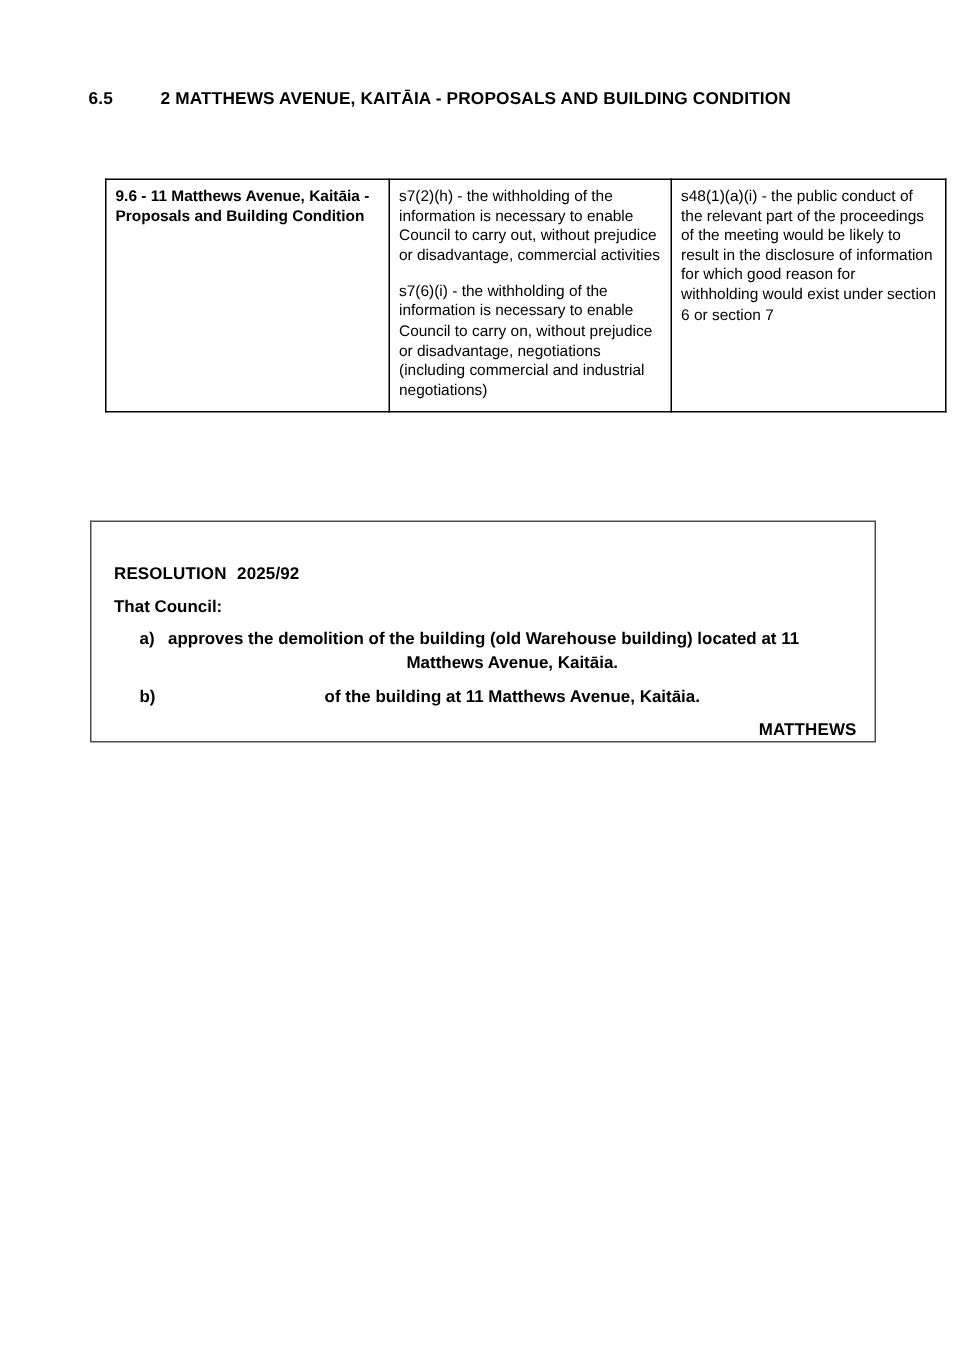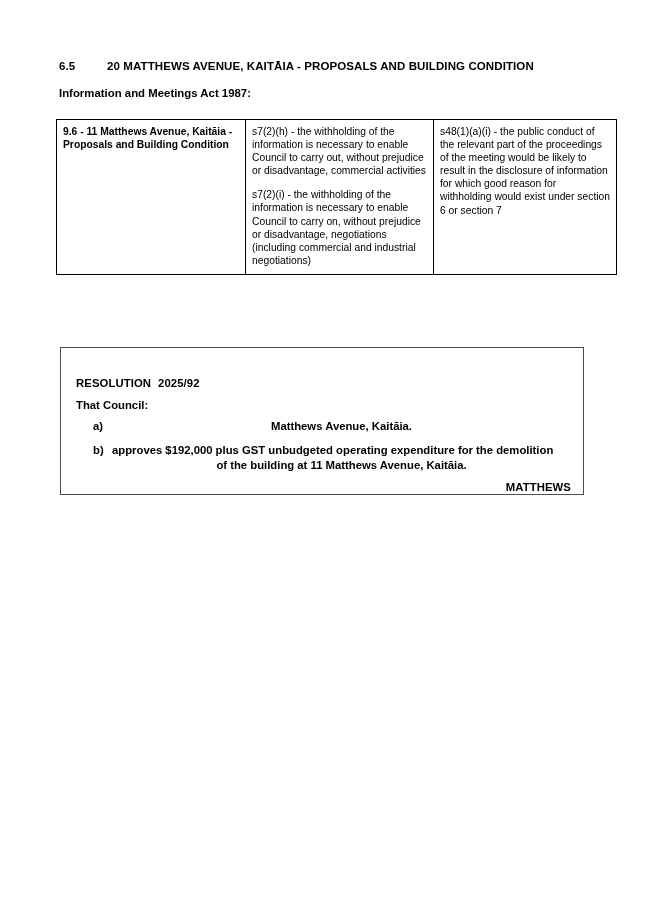--- a/index.html
+++ b/index.html
@@ -52,21 +52,21 @@
     text-align: justify;
     text-justify: inter-word;
   }
   .intro .lastline {
     text-align: left;
   }
 
   
   .grounds-table {
     position: absolute;
-    left: 56px;
+    left: 70px;
     top: 119px;
     width: 523px;
     border-collapse: collapse;
     table-layout: fixed;
   }
   .grounds-table td {
     border: 1px solid #000000;
     vertical-align: top;
     padding: 5px 6px 7px 6px;
     font-size: 10.3px;
@@ -145,55 +145,54 @@
     text-align: right;
     letter-spacing: 0.1px;
   }
 </style>
 </head>
 <body>
 
 <div class="page">
 
   <div class="doc-heading">
-    <span class="num">6.5</span><span>20 MATTHEWS AVENUE, KAITĀIA - PROPOSALS AND BUILDING CONDITION</span>
+    <span class="num">6.5</span><span>2 MATTHEWS AVENUE, KAITĀIA - PROPOSALS AND BUILDING CONDITION</span>
   </div>
 
   <div class="intro">
-    <div class="lastline">Information and Meetings Act 1987:</div>
   </div>
 
   <table class="grounds-table">
     <tbody>
       <tr>
         <td class="col-subject">
           <p>9.6 - 11 Matthews Avenue, Kaitāia - Proposals and Building Condition</p>
         </td>
         <td class="col-ground">
           <p>s7(2)(h) - the withholding of the information is necessary to enable Council to carry out, without prejudice or disadvantage, commercial activities</p>
-          <p>s7(2)(i) - the withholding of the information is necessary to enable Council to carry on, without prejudice or disadvantage, negotiations (including commercial and industrial negotiations)</p>
+          <p>s7(6)(i) - the withholding of the information is necessary to enable Council to carry on, without prejudice or disadvantage, negotiations (including commercial and industrial negotiations)</p>
         </td>
         <td class="col-reason">
           <p>s48(1)(a)(i) - the public conduct of the relevant part of the proceedings of the meeting would be likely to result in the disclosure of information for which good reason for withholding would exist under section 6 or section 7</p>
         </td>
       </tr>
     </tbody>
   </table>
 
 
   <div class="resolution-box">
     <p class="res-title"><span>RESOLUTION</span><span class="gap"></span><span>2025/92</span></p>
     <p class="res-intro">That Council:</p>
     <ul class="res-list">
       <li>
         <span class="marker">a)</span>
+        <span>approves the demolition of the building (old Warehouse building) located at 11</span>
         <span class="lastline" style="display:block">Matthews Avenue, Kaitāia.</span>
       </li>
       <li>
         <span class="marker">b)</span>
-        <span>approves $192,000 plus GST unbudgeted operating expenditure for the demolition</span>
         <span class="lastline" style="display:block">of the building at 11 Matthews Avenue, Kaitāia.</span>
       </li>
     </ul>
     <p class="carried">MATTHEWS</p>
   </div>
 
 </div>
 
 </body></html>

